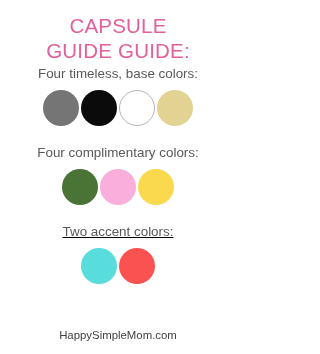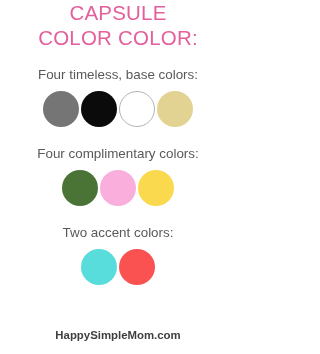--- a/index.html
+++ b/index.html
@@ -14,21 +14,21 @@
     overflow: hidden;
   }
   .infographic {
     width: 236px;
     height: 354px;
     box-sizing: border-box;
     background: #ffffff;
     display: flex;
     flex-direction: column;
     align-items: center;
-    padding-top: 0;
+    padding-top: 13px;
   }
   .title {
     text-align: center;
     color: #e3609c;
     font-size: 20.5px;
     line-height: 25px;
     letter-spacing: 0.2px;
     font-weight: 400;
     margin: 0;
     padding: 0 6px;
@@ -36,23 +36,23 @@
   .title-line {
     display: block;
     white-space: nowrap;
   }
   .section {
     display: flex;
     flex-direction: column;
     align-items: center;
     width: 100%;
   }
-  .section-base { margin-top: 17px; justify-content: space-between; }
+  .section-base { margin-top: 3px; justify-content: space-between; }
   .section-comp { margin-top: 19px; }
-  .section-accent { margin-top: 19px; }
+  .section-accent { margin-top: 19px; text-decoration: underline; }
   .section-heading {
     color: #595959;
     font-size: 13.4px;
     line-height: 16px;
     font-weight: 400;
     text-align: center;
     margin: 0;
     white-space: nowrap;
   }
   .swatch-row {
@@ -72,33 +72,33 @@
   }
   .swatch.outlined {
     border: 1px solid #b3b3b3;
   }
   .footer {
     margin-top: auto;
     margin-bottom: 12px;
     color: #3f3f3f;
     font-size: 11.4px;
     line-height: 14px;
-    font-weight: 700;
+    font-weight: 400;
     text-align: center;
     white-space: nowrap;
   }
 </style>
 </head>
 <body>
 
 <div class="infographic">
 
   <h1 class="title">
     <span class="title-line">CAPSULE</span>
-    <span class="title-line">COLOR COLOR:</span>
+    <span class="title-line">GUIDE GUIDE:</span>
   </h1>
 
   <div class="section section-base">
     <div class="section-heading">Four timeless, base colors:</div>
     <div class="swatch-row">
       <div class="swatch" style="background:#757575"></div>
       <div class="swatch" style="background:#0b0b0b"></div>
       <div class="swatch outlined" style="background:#ffffff"></div>
       <div class="swatch" style="background:#e3d392"></div>
     </div>

